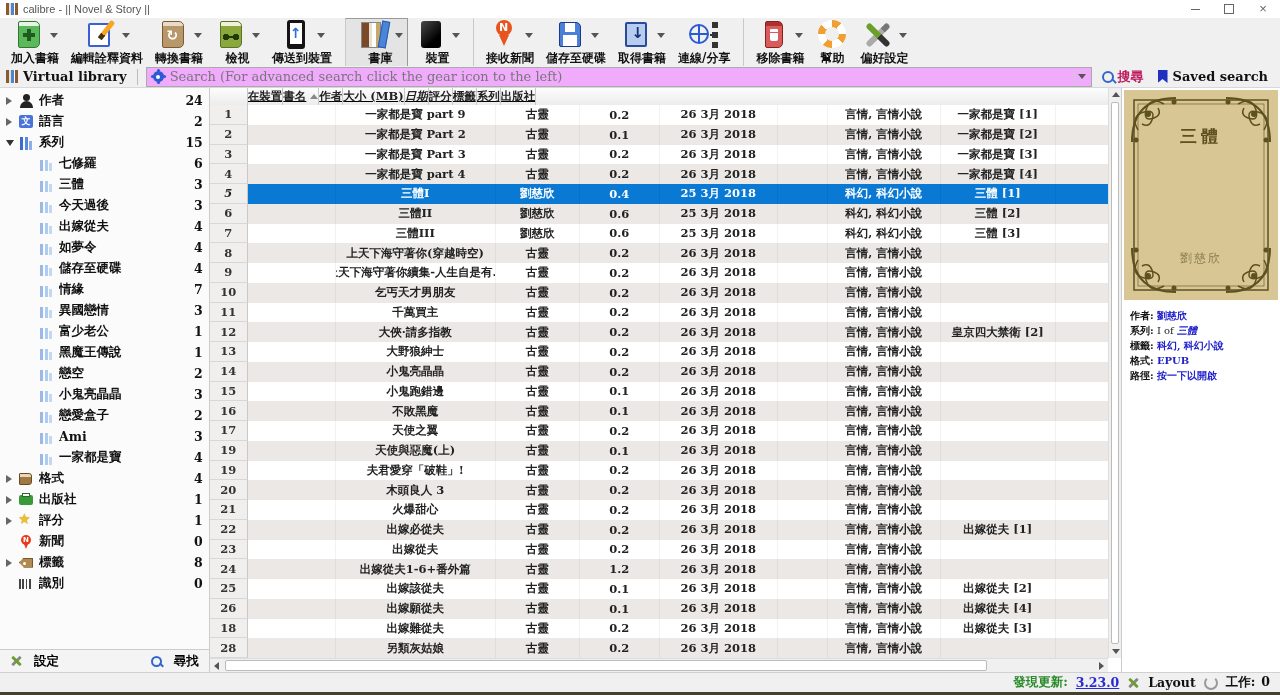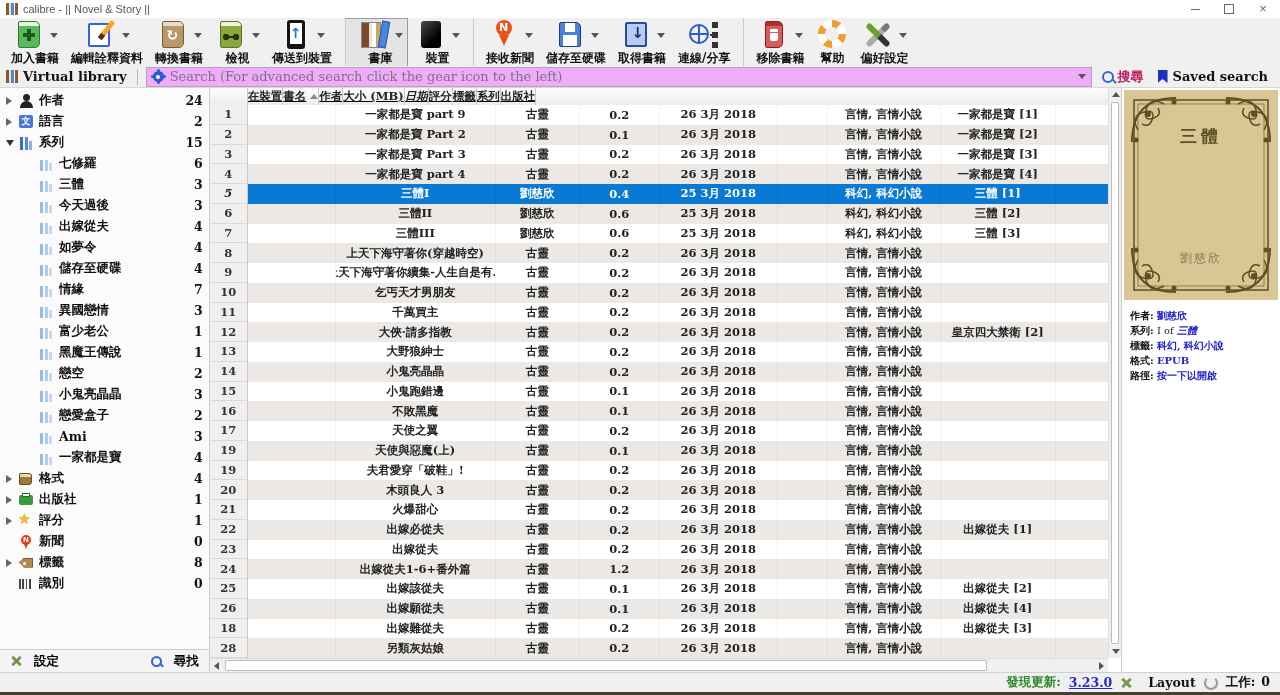--- a/index.html
+++ b/index.html
@@ -214,21 +214,21 @@
   .dvalue{color:var(--link);font-weight:700;}
   .dvalue.italic-link{font-style:italic;}
 
   
   .statusbar{position:absolute;left:0;top:672px;width:100%;height:20px;background:#f0f0f0;border-top:1px solid #d0d0d0;
     display:flex;align-items:center;box-sizing:border-box;font-size:12.5px;font-weight:700;color:#111;}
   .status-left{padding-left:8px;white-space:nowrap;}
   .status-right{margin-left:auto;display:flex;align-items:center;gap:8px;padding-right:10px;}
   .upd-label{color:var(--update);}
   .upd-ver{color:#2a2ad4;text-decoration:underline;}
-  .layout-btn{display:flex;align-items:center;gap:16px;}
+  .layout-btn{display:flex;align-items:center;gap:9px;}
   .layout-icon{width:12px;height:12px;position:relative;}
   .layout-icon::before,.layout-icon::after{content:"";position:absolute;left:5px;top:0;width:3px;height:12px;border-radius:1px;}
   .layout-icon::before{background:#888;transform:rotate(45deg);}
   .layout-icon::after{background:#6aa02a;transform:rotate(-45deg);}
   .spinner-icon{width:10px;height:10px;border:2px solid #999;border-top-color:transparent;border-radius:50%;}
   .jobs{display:flex;gap:6px;}
   .bottomstrip{position:absolute;left:0;top:692px;width:100%;height:3px;background:#44412f;}
 </style>
 </head>
 <body>

